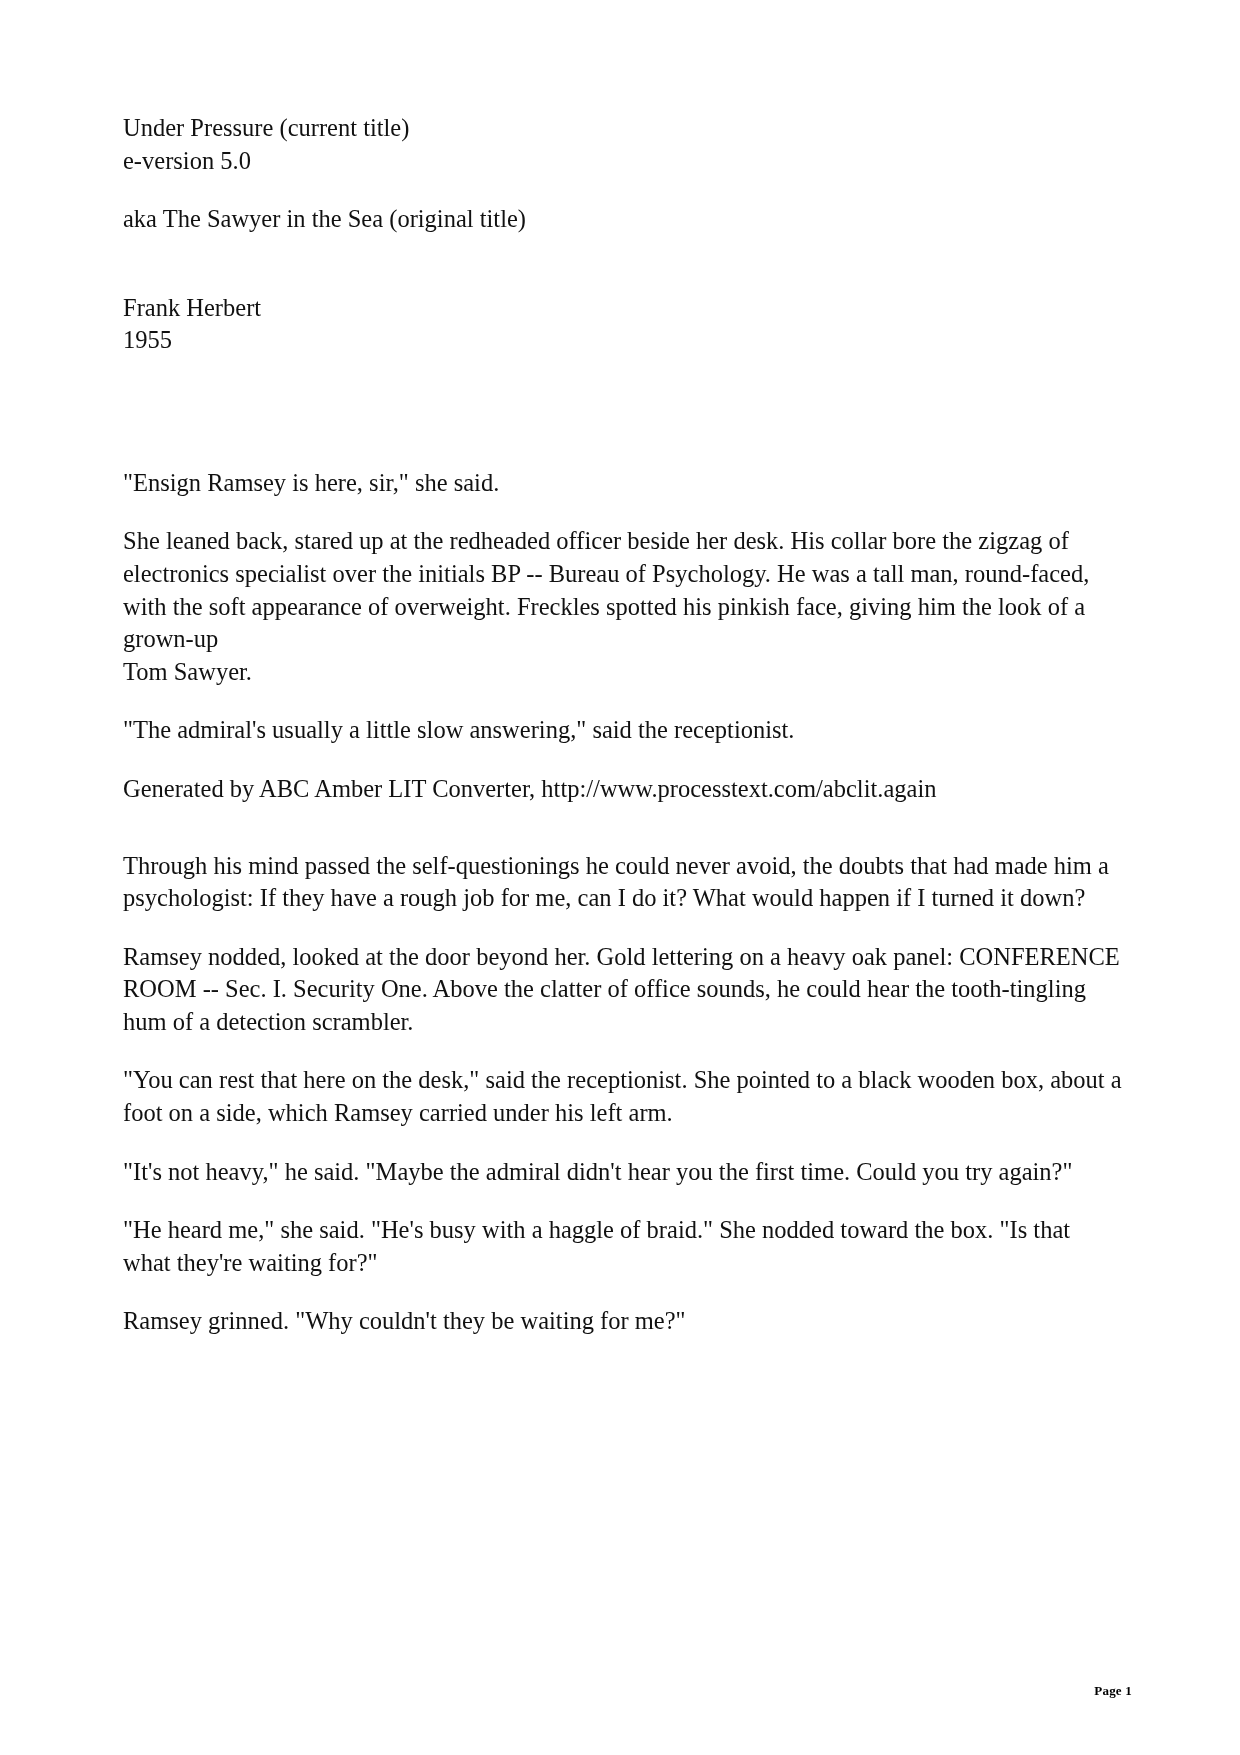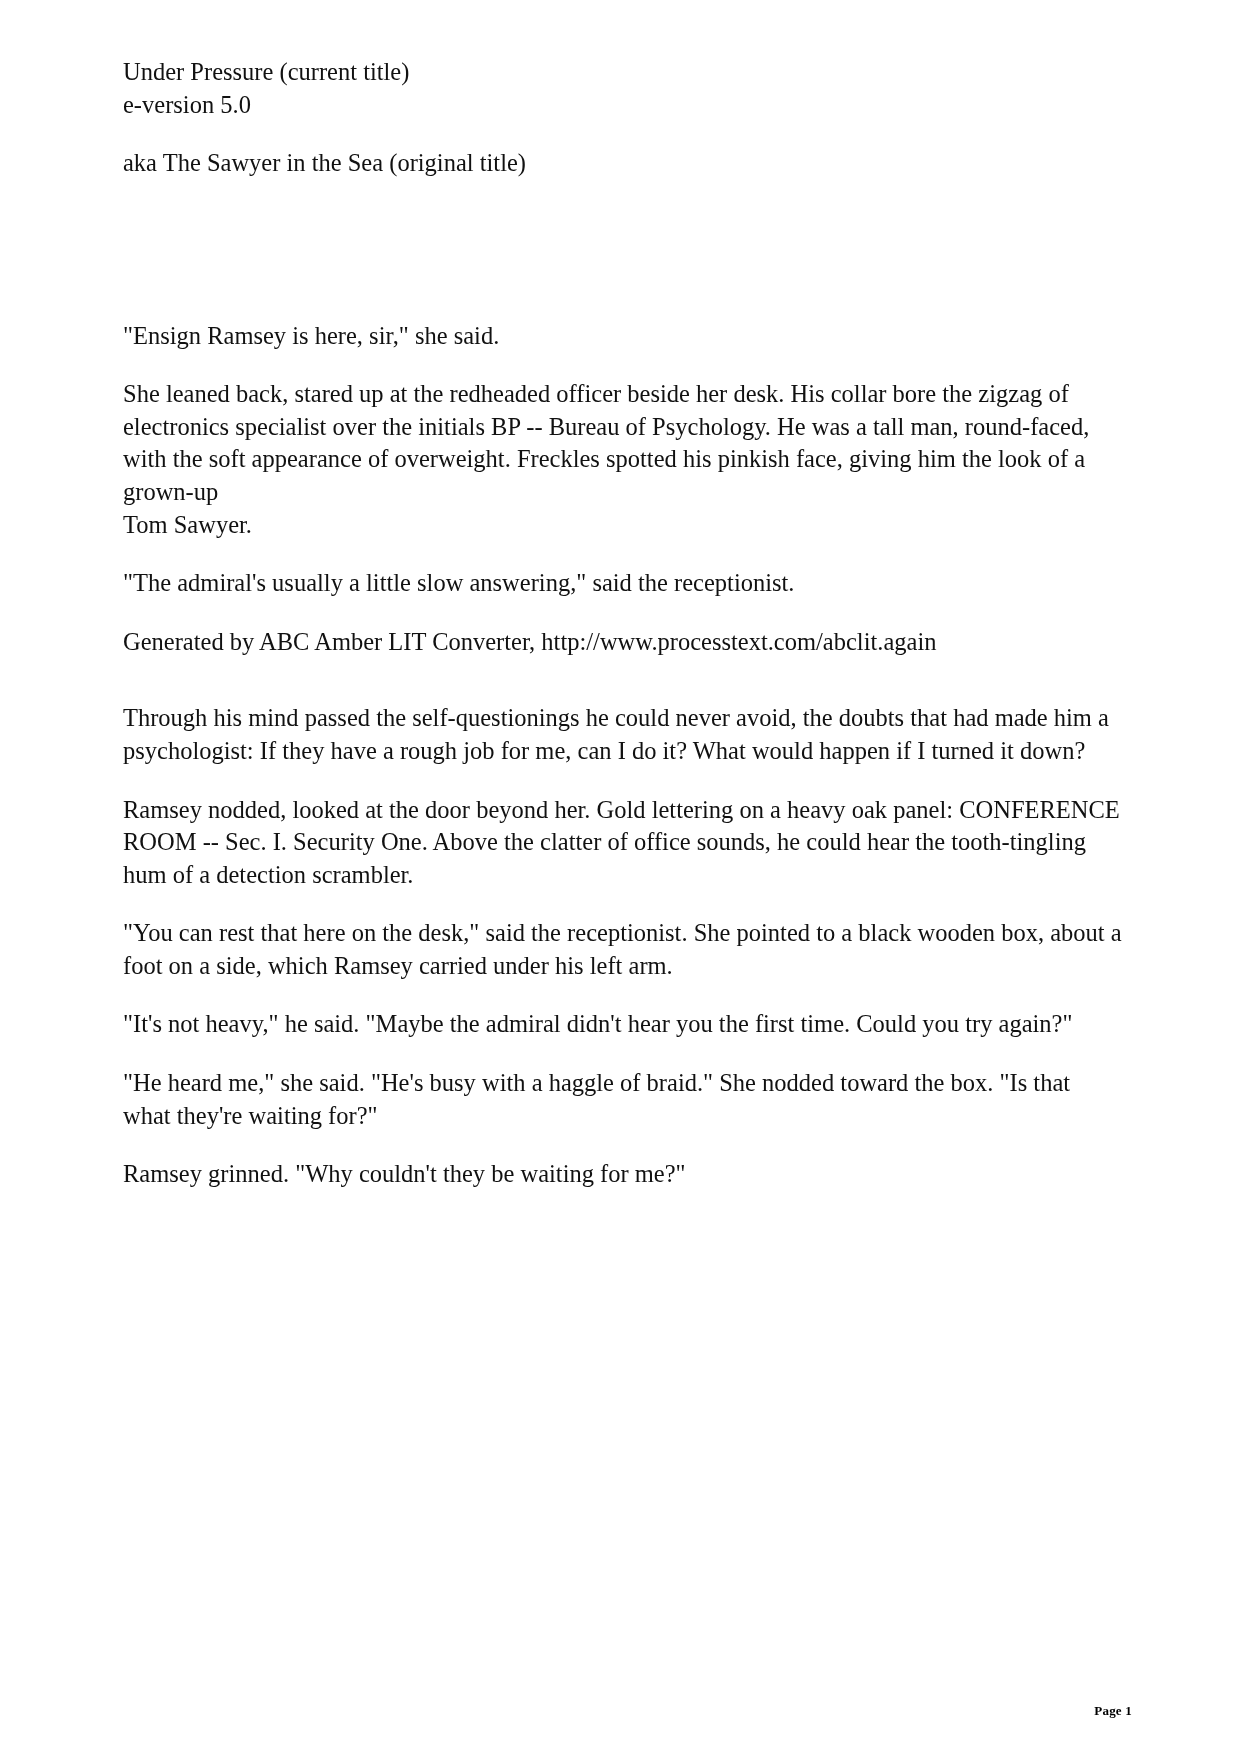--- a/index.html
+++ b/index.html
@@ -15,42 +15,42 @@
     color: #000000;
   }
   .page {
     position: absolute;
     top: 0;
     left: 0;
     width: 1240px;
     height: 1755px;
     background: #ffffff;
     box-sizing: border-box;
-    padding: 56px 118px 0 123px;
+    padding: 112px 118px 0 123px;
   }
   .doc-body {
     font-size: 24.5px;
     line-height: 1.33;
     color: #111111;
   }
   .para {
     margin: 0 0 26px 0;
     white-space: pre-wrap;
   }
   .header-block {
     margin: 0 0 26px 0;
     white-space: pre-wrap;
   }
   .gap-small { height: 18px; }
   .gap-large { height: 84px; }
   .gap-mid { height: 30px; }
   .page-footer {
     position: absolute;
     right: 108px;
-    bottom: 36px;
+    bottom: 56px;
     font-family: "Liberation Serif", "DejaVu Serif", serif;
     font-size: 13px;
     font-weight: bold;
     color: #000000;
     letter-spacing: 0.2px;
   }
 </style>
 </head>
 <body>
 
@@ -58,20 +58,22 @@
   <div class="doc-body">
 
     <div class="header-block">Under Pressure (current title)
 e-version 5.0</div>
 
     <div class="para">aka The Sawyer in the Sea (original title)</div>
 
 
     <div class="gap-mid"></div>
 
+    <div class="header-block">Frank Herbert
+1955</div>
 
     <div class="gap-large"></div>
 
     <div class="para">"Ensign Ramsey is here, sir," she said.</div>
     <div class="para">She leaned back, stared up at the redheaded officer beside her desk. His collar bore the zigzag of electronics specialist over the initials BP -- Bureau of Psychology. He was a tall man, round-faced, with the soft appearance of overweight. Freckles spotted his pinkish face, giving him the look of a grown-up
 Tom Sawyer.</div>
     <div class="para">"The admiral's usually a little slow answering," said the receptionist.</div>
     <div class="para">Generated by ABC Amber LIT Converter, http://www.processtext.com/abclit.again</div>
 
     <div class="gap-small"></div>

